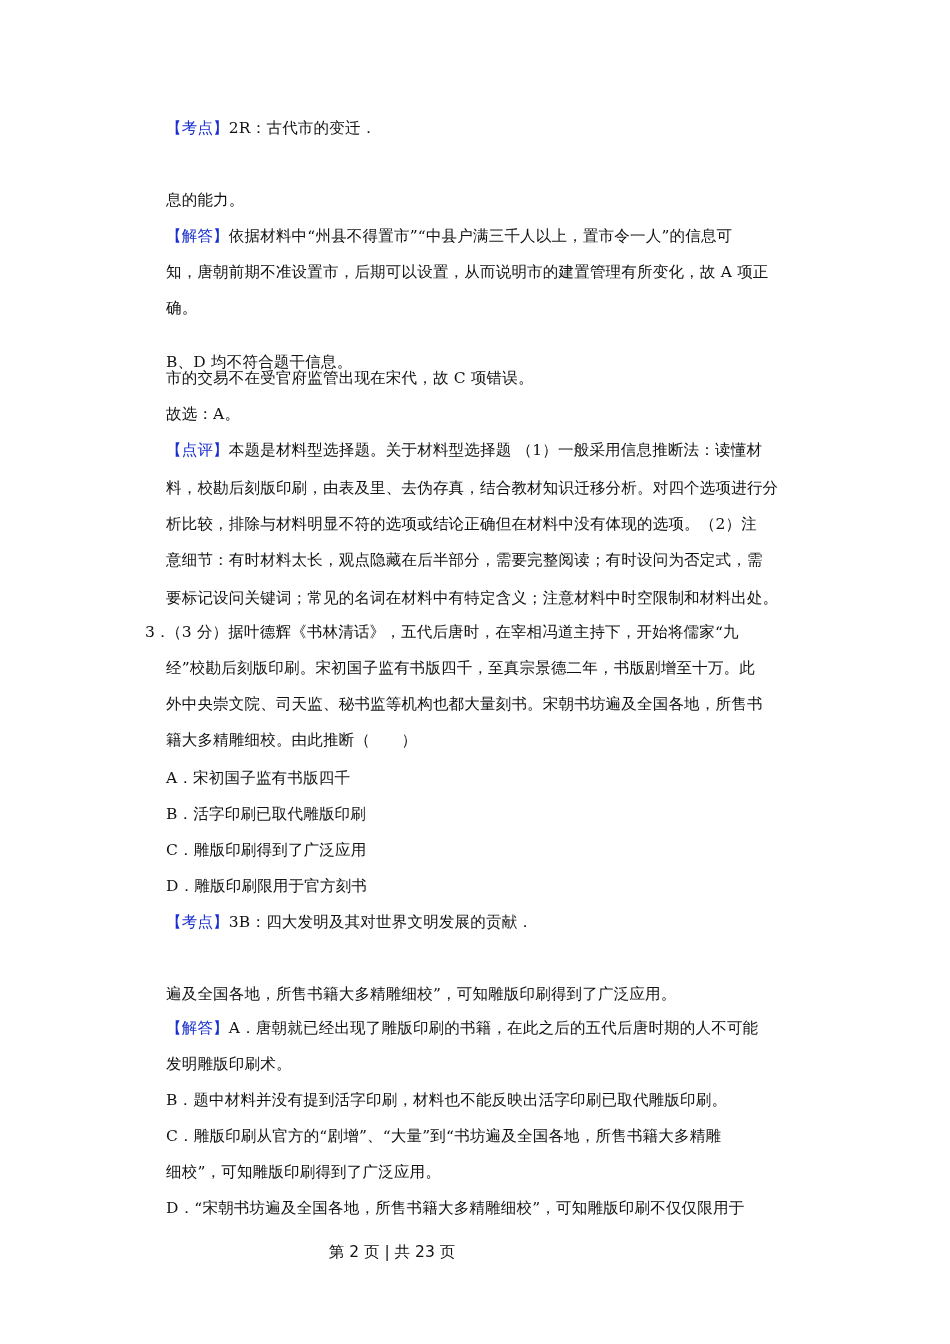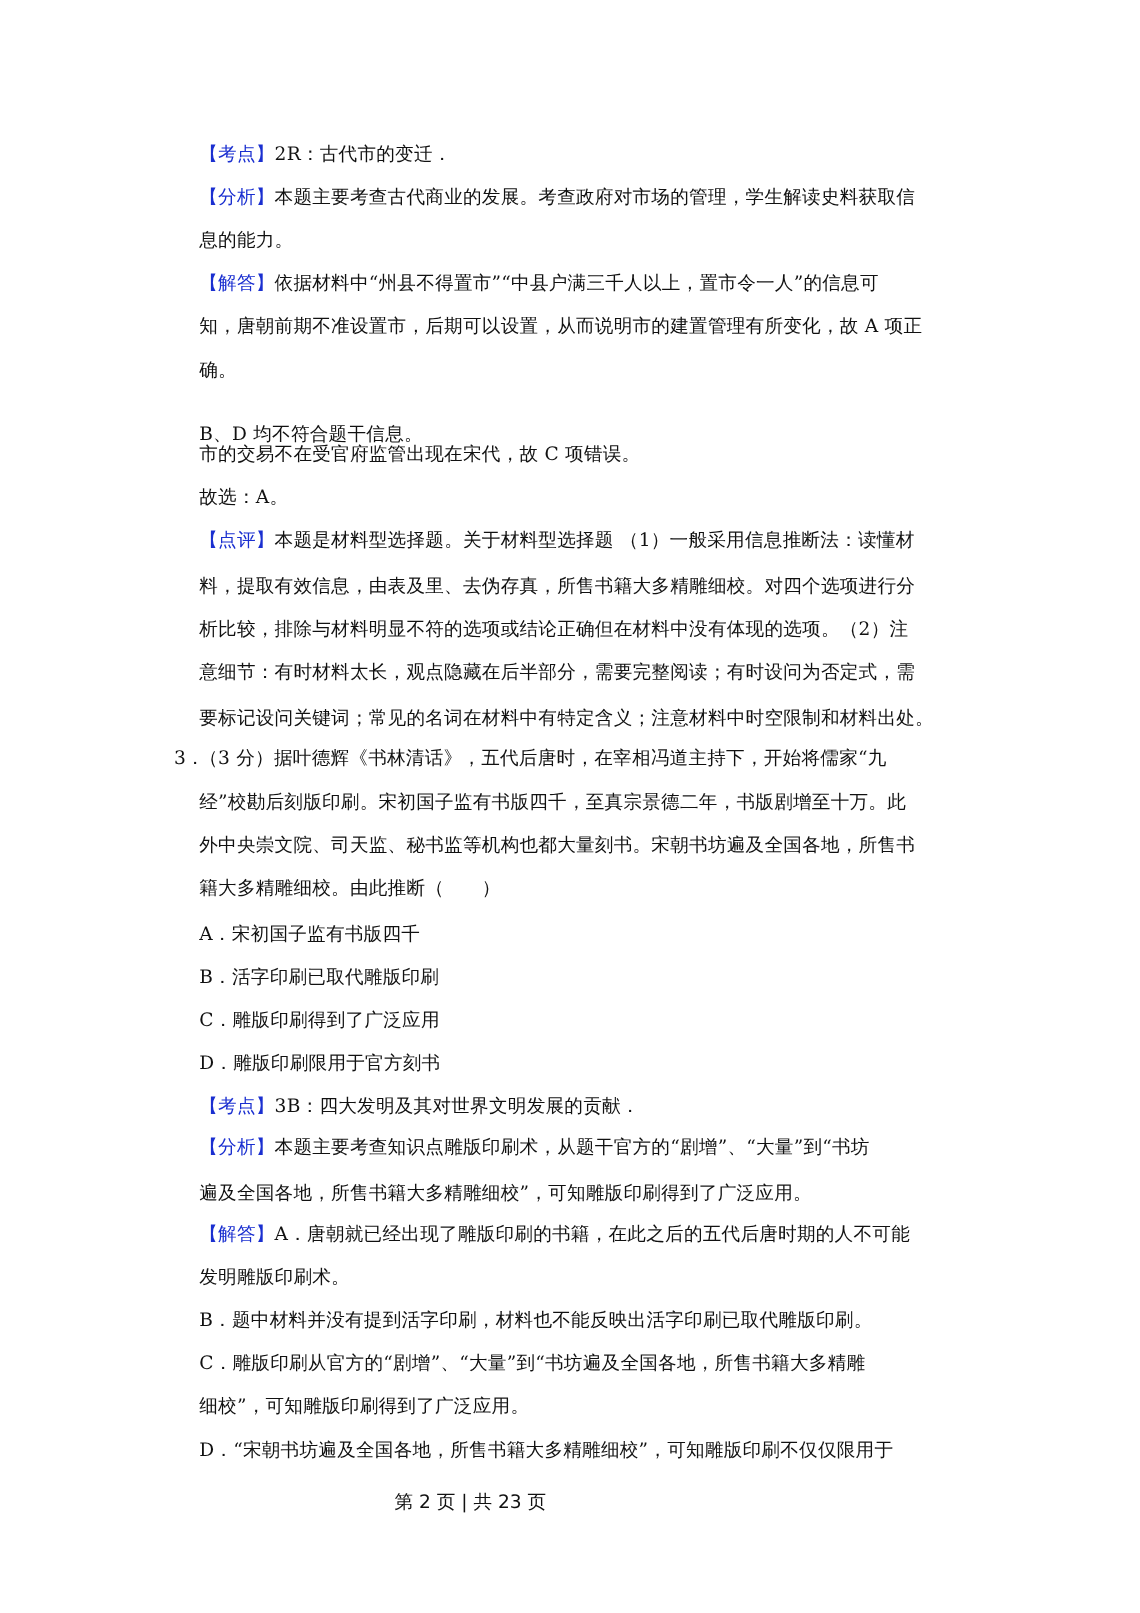--- a/index.html
+++ b/index.html
@@ -12,50 +12,48 @@
   .footer { position: absolute; top: 1242px; left: 0; width: 784px; text-align: center;
             font-family: "DejaVu Sans", sans-serif; font-size: 15.5px; color: #111; }
 </style>
 </head>
 <body>
 
 <div class="page">
 
   <div class="line" style="top:118px"><span class="tag">【考点】</span><span>2R：古代市的变迁．</span></div>
 
-  <div class="line" style="top:154px"><span class="tag">【分析】</span><span>本题主要考查古代商业的发展。考查政府对市场的管理，学生解读史料获取信</span></div>
   <div class="line" style="top:190px">息的能力。</div>
 
   <div class="line" style="top:262px">知，唐朝前期不准设置市，后期可以设置，从而说明市的建置管理有所变化，故 A 项正</div>
   <div class="line" style="top:226px"><span class="tag">【解答】</span><span>依据材料中“州县不得置市”“中县户满三千人以上，置市令一人”的信息可</span></div>
   <div class="line" style="top:298px">确。</div>
   <div class="line" style="top:352px">B、D 均不符合题干信息。</div>
   <div class="line" style="top:368px">市的交易不在受官府监管出现在宋代，故 C 项错误。</div>
   <div class="line" style="top:404px">故选：A。</div>
 
   <div class="line" style="top:440px"><span class="tag">【点评】</span><span>本题是材料型选择题。关于材料型选择题 （1）一般采用信息推断法：读懂材</span></div>
-  <div class="line" style="top:478px">料，提取有效信息，由表及里、去伪存真，所售书籍大多精雕细校。对四个选项进行分</div>
+  <div class="line" style="top:478px">料，校勘后刻版印刷，由表及里、去伪存真，结合教材知识迁移分析。对四个选项进行分</div>
   <div class="line" style="top:514px">析比较，排除与材料明显不符的选项或结论正确但在材料中没有体现的选项。（2）注</div>
   <div class="line" style="top:550px">意细节：有时材料太长，观点隐藏在后半部分，需要完整阅读；有时设问为否定式，需</div>
   <div class="line" style="top:588px">要标记设问关键词；常见的名词在材料中有特定含义；注意材料中时空限制和材料出处。</div>
 
   <div class="num" style="top:622px">3．</div>
   <div class="line" style="top:622px">（3 分）据叶德辉《书林清话》，五代后唐时，在宰相冯道主持下，开始将儒家“九</div>
   <div class="line" style="top:658px">经”校勘后刻版印刷。宋初国子监有书版四千，至真宗景德二年，书版剧增至十万。此</div>
   <div class="line" style="top:694px">外中央崇文院、司天监、秘书监等机构也都大量刻书。宋朝书坊遍及全国各地，所售书</div>
   <div class="line" style="top:730px">籍大多精雕细校。由此推断（　　）</div>
 
   <div class="line" style="top:768px">A．宋初国子监有书版四千</div>
   <div class="line" style="top:804px">B．活字印刷已取代雕版印刷</div>
   <div class="line" style="top:840px">C．雕版印刷得到了广泛应用</div>
   <div class="line" style="top:876px">D．雕版印刷限用于官方刻书</div>
 
   <div class="line" style="top:912px"><span class="tag">【考点】</span><span>3B：四大发明及其对世界文明发展的贡献．</span></div>
 
-  <div class="line" style="top:946px"><span class="tag">【分析】</span><span>本题主要考查知识点雕版印刷术，从题干官方的“剧增”、“大量”到“书坊</span></div>
   <div class="line" style="top:1018px"><span class="tag">【解答】</span><span>A．唐朝就已经出现了雕版印刷的书籍，在此之后的五代后唐时期的人不可能</span></div>
 
   <div class="line" style="top:984px">遍及全国各地，所售书籍大多精雕细校”，可知雕版印刷得到了广泛应用。</div>
   <div class="line" style="top:1054px">发明雕版印刷术。</div>
   <div class="line" style="top:1126px">C．雕版印刷从官方的“剧增”、“大量”到“书坊遍及全国各地，所售书籍大多精雕</div>
   <div class="line" style="top:1090px">B．题中材料并没有提到活字印刷，材料也不能反映出活字印刷已取代雕版印刷。</div>
   <div class="line" style="top:1162px">细校”，可知雕版印刷得到了广泛应用。</div>
   <div class="line" style="top:1198px">D．“宋朝书坊遍及全国各地，所售书籍大多精雕细校”，可知雕版印刷不仅仅限用于</div>
 
   <div class="footer">第 2 页 | 共 23 页</div>

